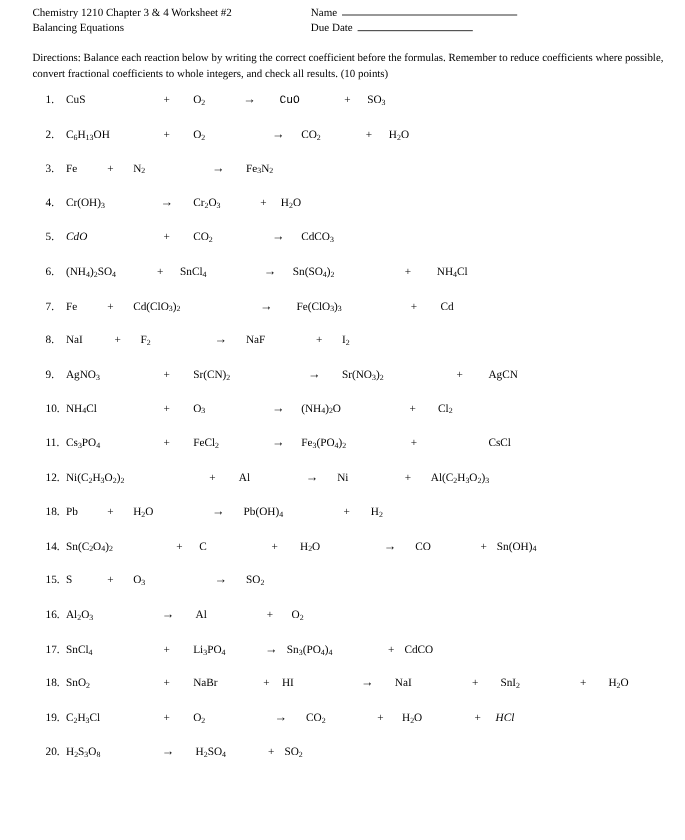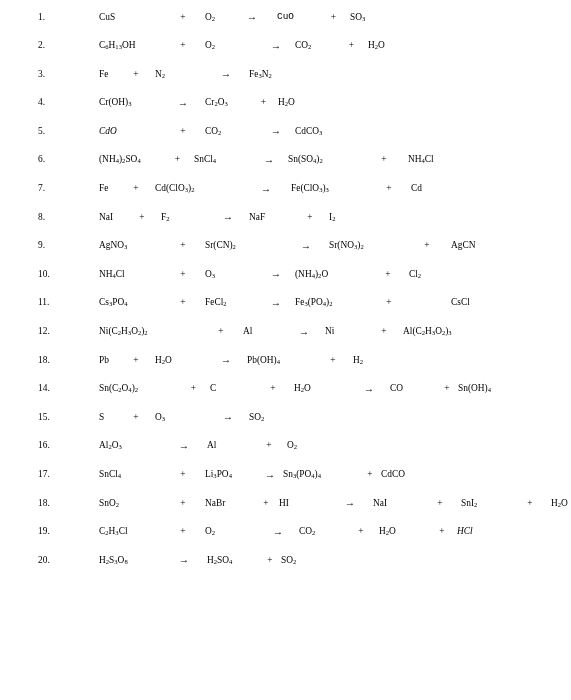--- a/index.html
+++ b/index.html
@@ -74,22 +74,21 @@
   }
   .num {
     width: 28px;
     flex: 0 0 28px;
     text-align: left;
     padding-left: 11px;
     box-sizing: border-box;
   }
   .eq {
     display: flex;
-    align-items: center;
-    margin-left: 44px;
+    align-items: flex-end;
   }
   .tok {
     display: inline-block;
   }
   .op {
     display: inline-block;
     text-align: center;
   }
   .arrow {
     display: inline-block;
@@ -100,21 +99,38 @@
     font-size: 0.70em;
     vertical-align: -0.22em;
     line-height: 0;
   }
 </style>
 </head>
 <body>
 
 <div class="page">
 
-
+  <div class="header">
+    <div class="header-left">
+      <div>Chemistry 1210  Chapter 3 &amp; 4 Worksheet #2</div>
+      <div>Balancing Equations</div>
+    </div>
+    <div class="header-right">
+      <div class="field-row">
+        <span class="field-label">Name</span>
+        <span class="rule rule-name"></span>
+      </div>
+      <div class="field-row">
+        <span class="field-label">Due Date</span>
+        <span class="rule rule-due"></span>
+      </div>
+    </div>
+  </div>
+
+  <div class="directions">Directions:  Balance each reaction below by writing the correct coefficient before the formulas. Remember to reduce coefficients where possible, convert fractional coefficients to whole integers, and check all results. (10 points)</div>
 
   <div class="problems" id="problems">
       <div class="prob">
         <span class="num">1.</span>
         <span class="eq">
           <span class="tok" style="width: 62px;">CuS</span>
           <span class="op" style="width: 44px;">+</span>
           <span class="tok" style="width: 22px;">O<sub>2</sub></span>
           <span class="arrow" style="width: 50px;">→</span>
           <span class="tok" style="width: 40px; font-family: Liberation Mono, monospace;">CuO</span>

